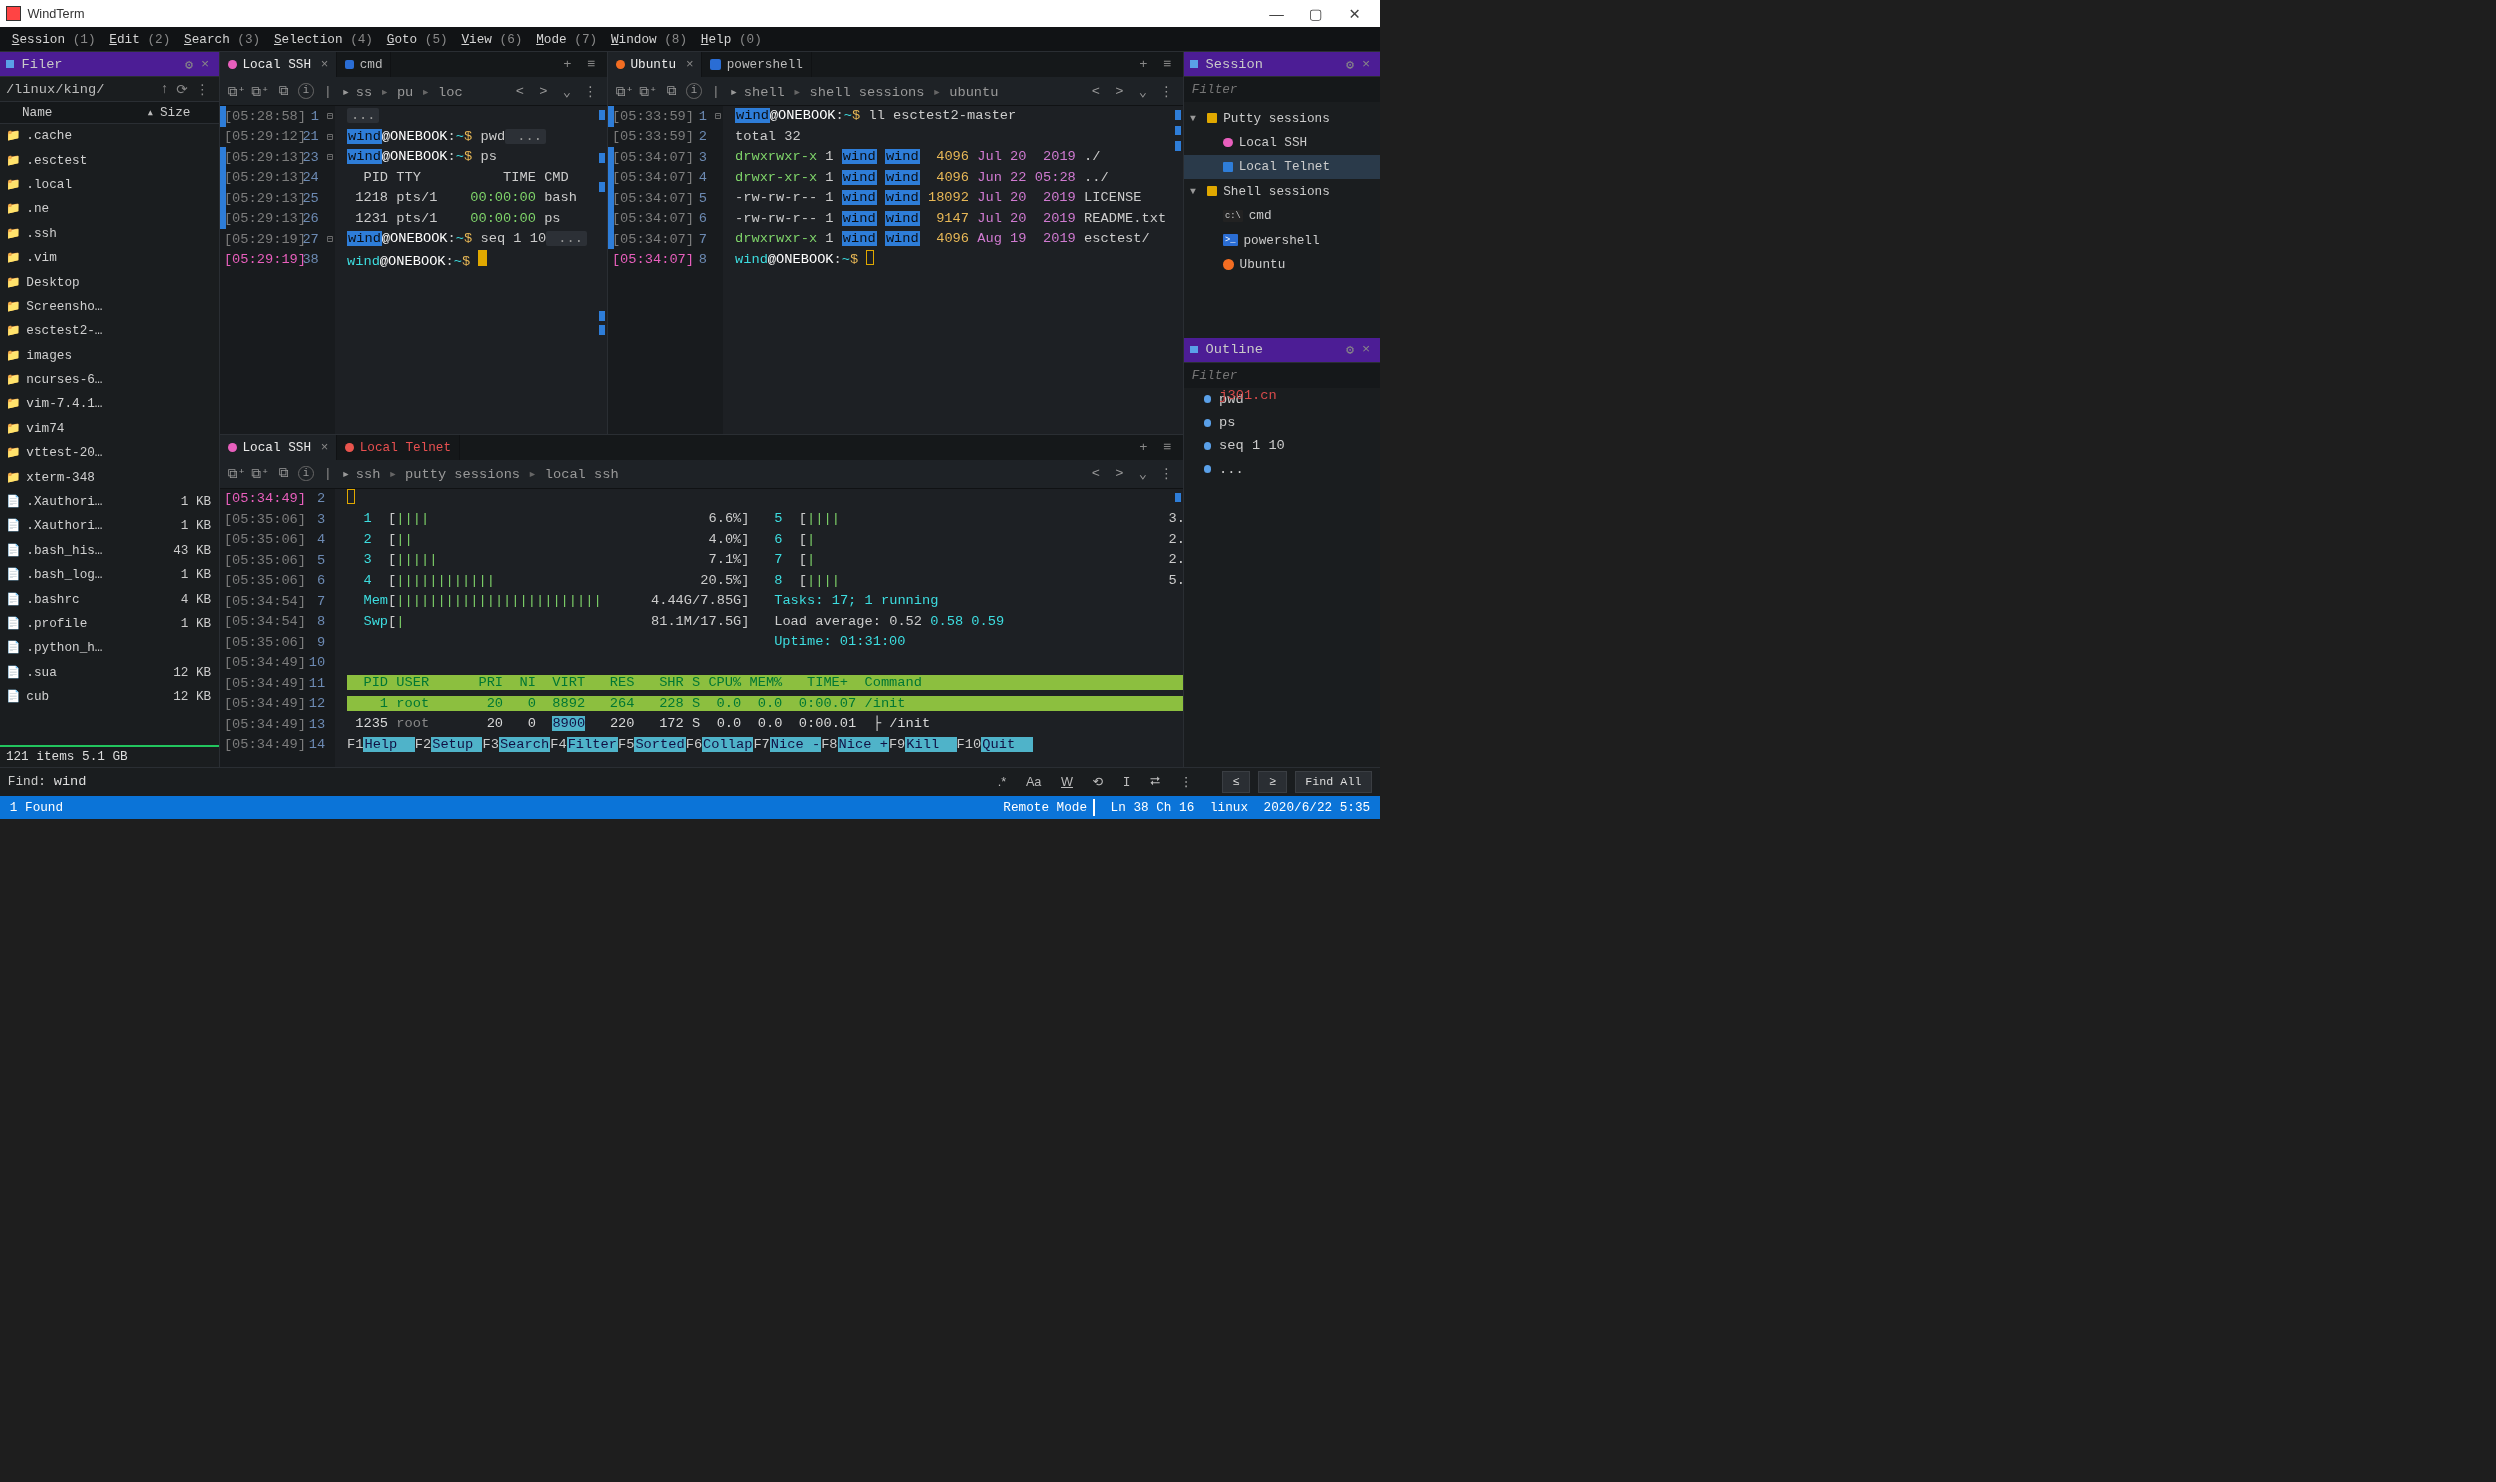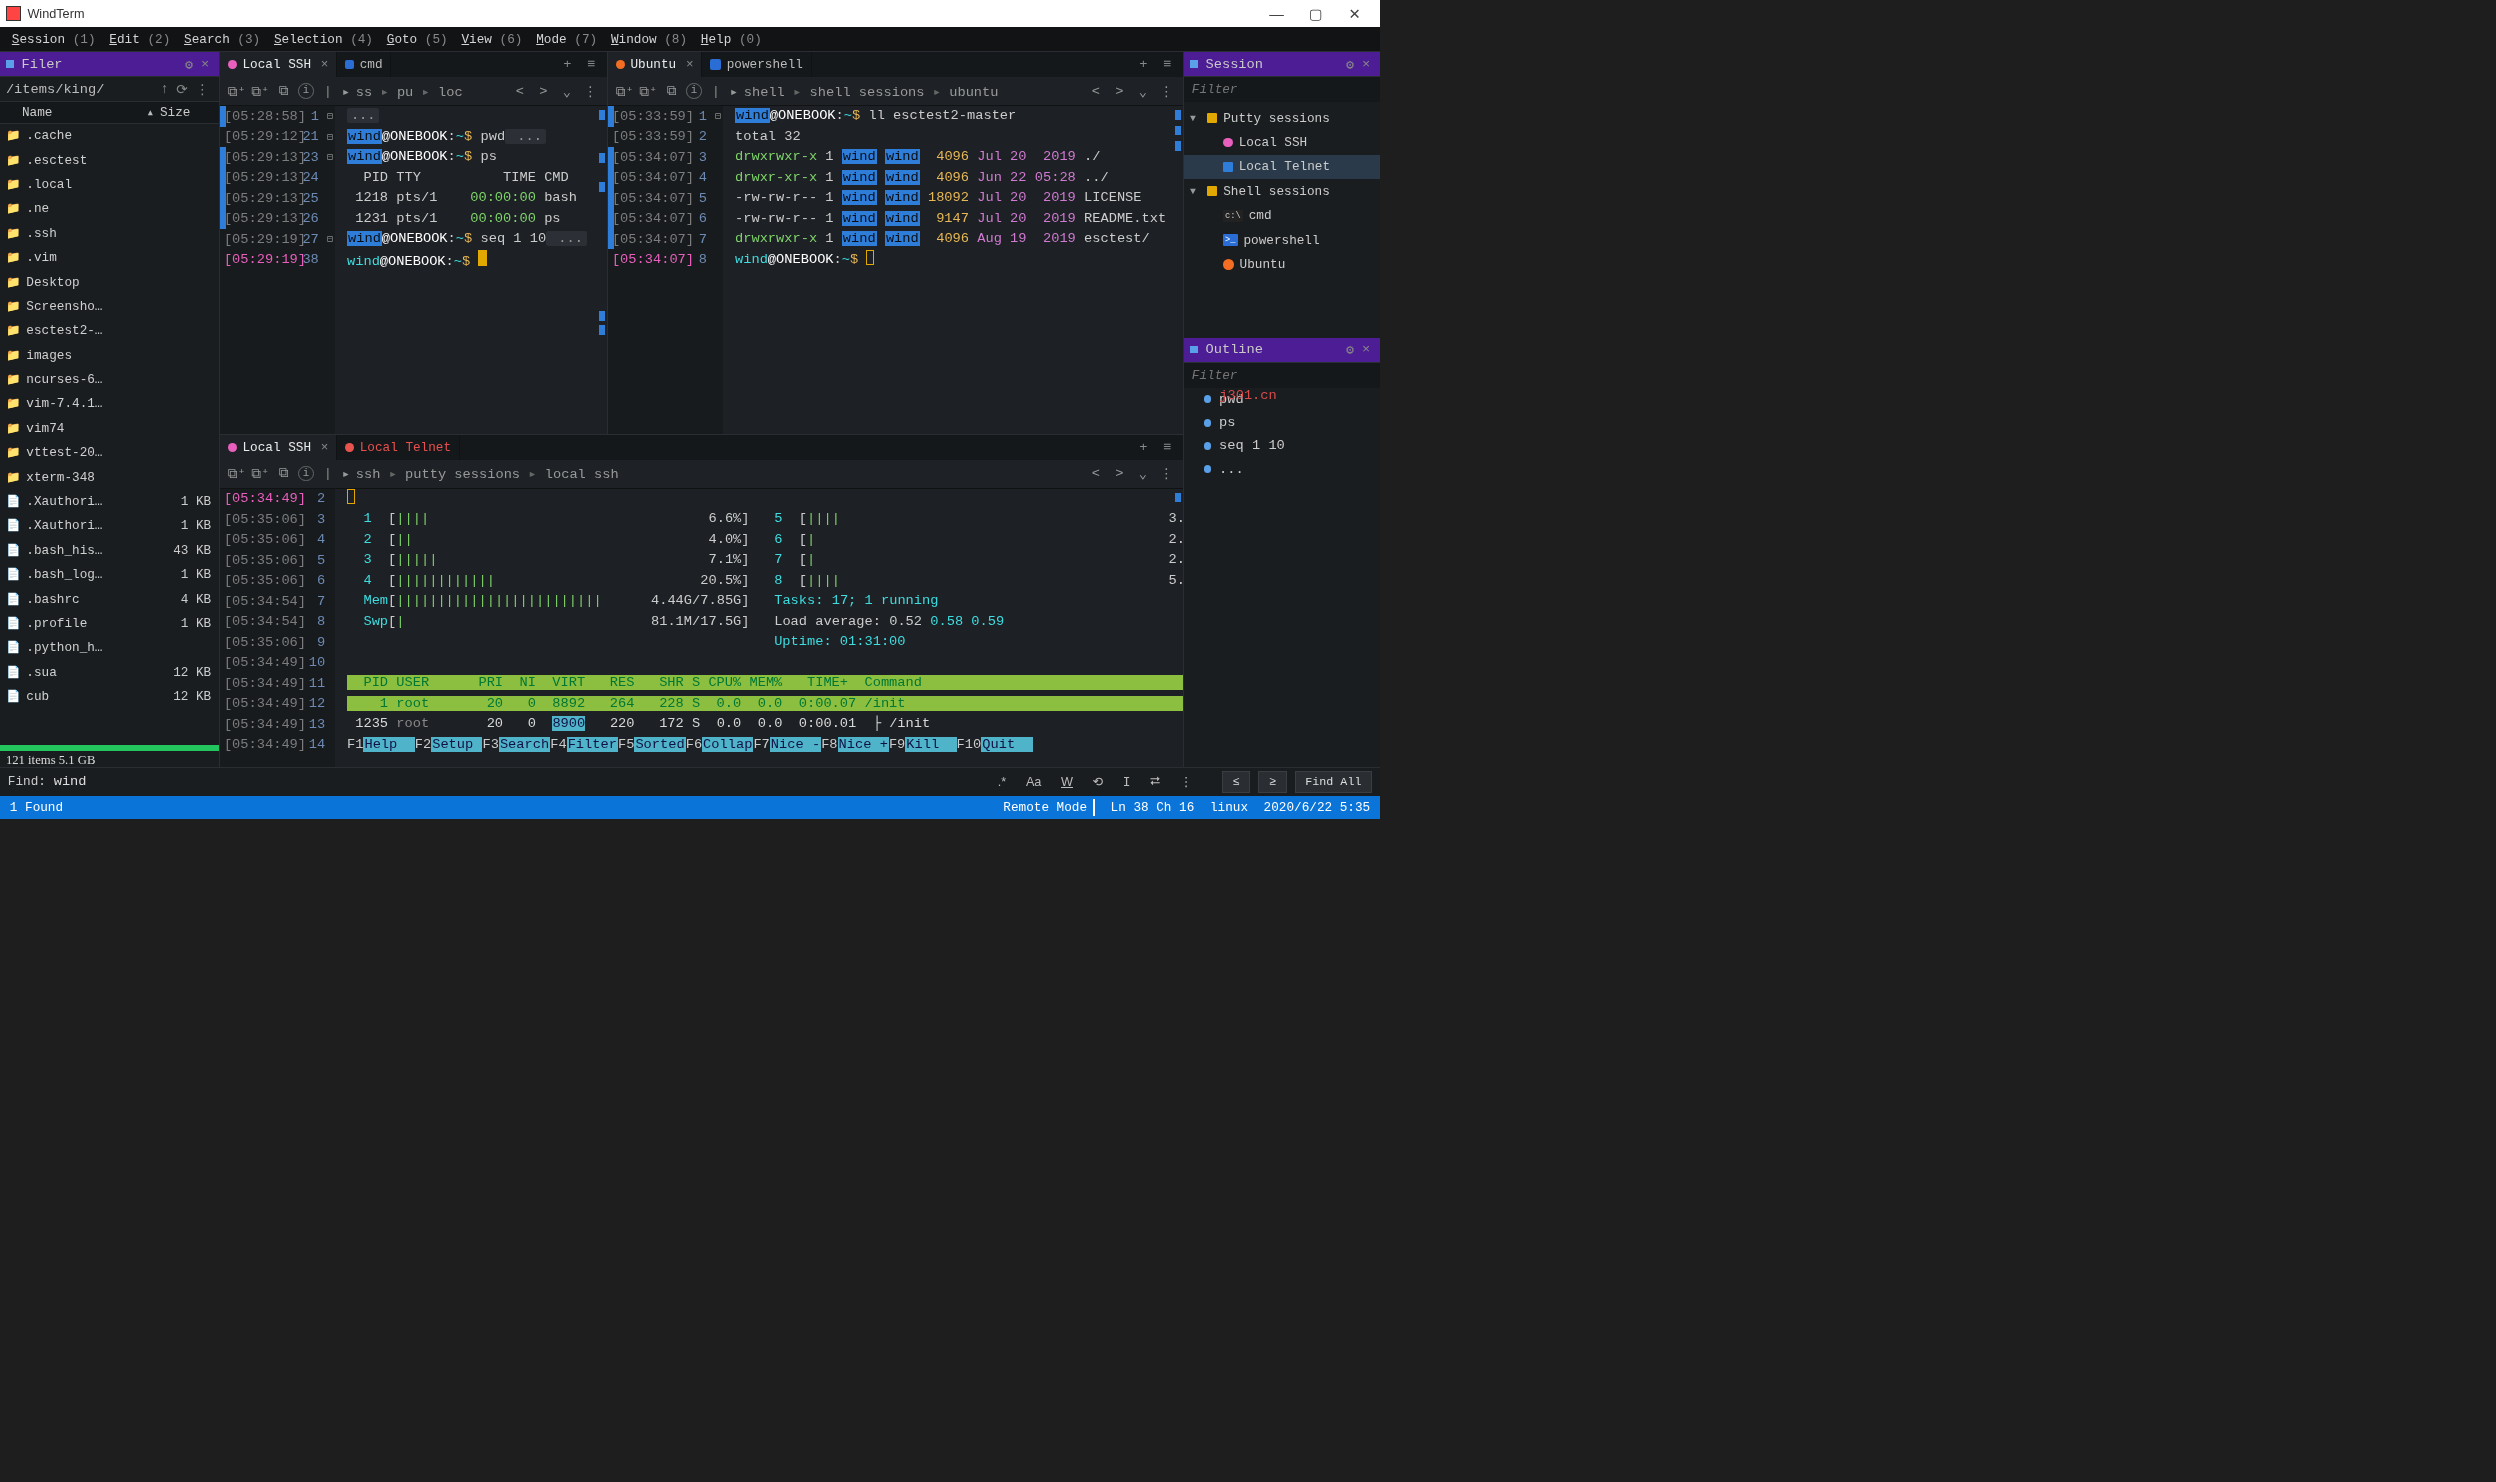--- a/index.html
+++ b/index.html
@@ -81,21 +81,21 @@
 }
 .filer-head .col-name { flex: 1; padding-left: 22px; }
 .filer-head .col-size { width: 59px; }
 .filer-head .sort-caret { color: #bbb; margin: 0 5.9px; }
 .file-list { flex: 1; overflow: hidden; }
 .file-row { display: flex; height: 24.4px; align-items: center; padding-left: 5.9px; font-size: 12.7px; color: #d0d0d0; }
 .file-row .ficon { color: #d7b36b; margin-right: 5.9px; font-size: 11.7px;}
 .file-row .ficon.txt { color: #e8e8e8; }
 .file-row .fname { flex: 1; white-space: nowrap; overflow: hidden; text-overflow: ellipsis; }
 .file-row .fsize { width: 57px; text-align: right; padding-right: 7.8px; color: #ccc; }
-.filer-status { height: 21.5px; padding: 2px 5.9px; font-size: 12.7px; color: #ddd; border-top: 6px solid #22c55e; font-family: Liberation Serif, serif;}
+.filer-status { height: 21.5px; padding: 2px 5.9px; font-size: 12.7px; color: #ddd; border-top: 2px solid #22c55e;}
 
 .center {
   flex: 1;
   display: flex;
   flex-direction: column;
   overflow: hidden;
 }
 .term-top-row { flex: 1; display: flex; overflow: hidden; border-bottom: 1px solid #2a2e33;}
 .term-bottom-row { flex: 0 0 332px; display: flex; overflow: hidden; }
 .term-pane { flex: 1; display: flex; flex-direction: column; overflow: hidden; border-right: 1px solid #2a2e33;}
@@ -276,21 +276,21 @@
 
   <div class="left-panel">
     <div class="panel-header">
       <span class="dot sq"></span>
       <span>Filer</span>
       <span class="panel-header-sp"></span>
       <span class="icon-btn">⚙</span>
       <span class="icon-btn">×</span>
     </div>
     <div class="path-row">
-      <span>/items/king/</span>
+      <span>/linux/king/</span>
       <span class="path-row-sp"></span>
       <span class="icon-btn">↑</span>
       <span class="icon-btn">⟳</span>
       <span class="icon-btn">⋮</span>
     </div>
     <div class="filer-head">
       <span class="col-name">Name</span>
       <span class="sort-caret">▴</span>
       <span class="col-size">Size</span>
     </div>

